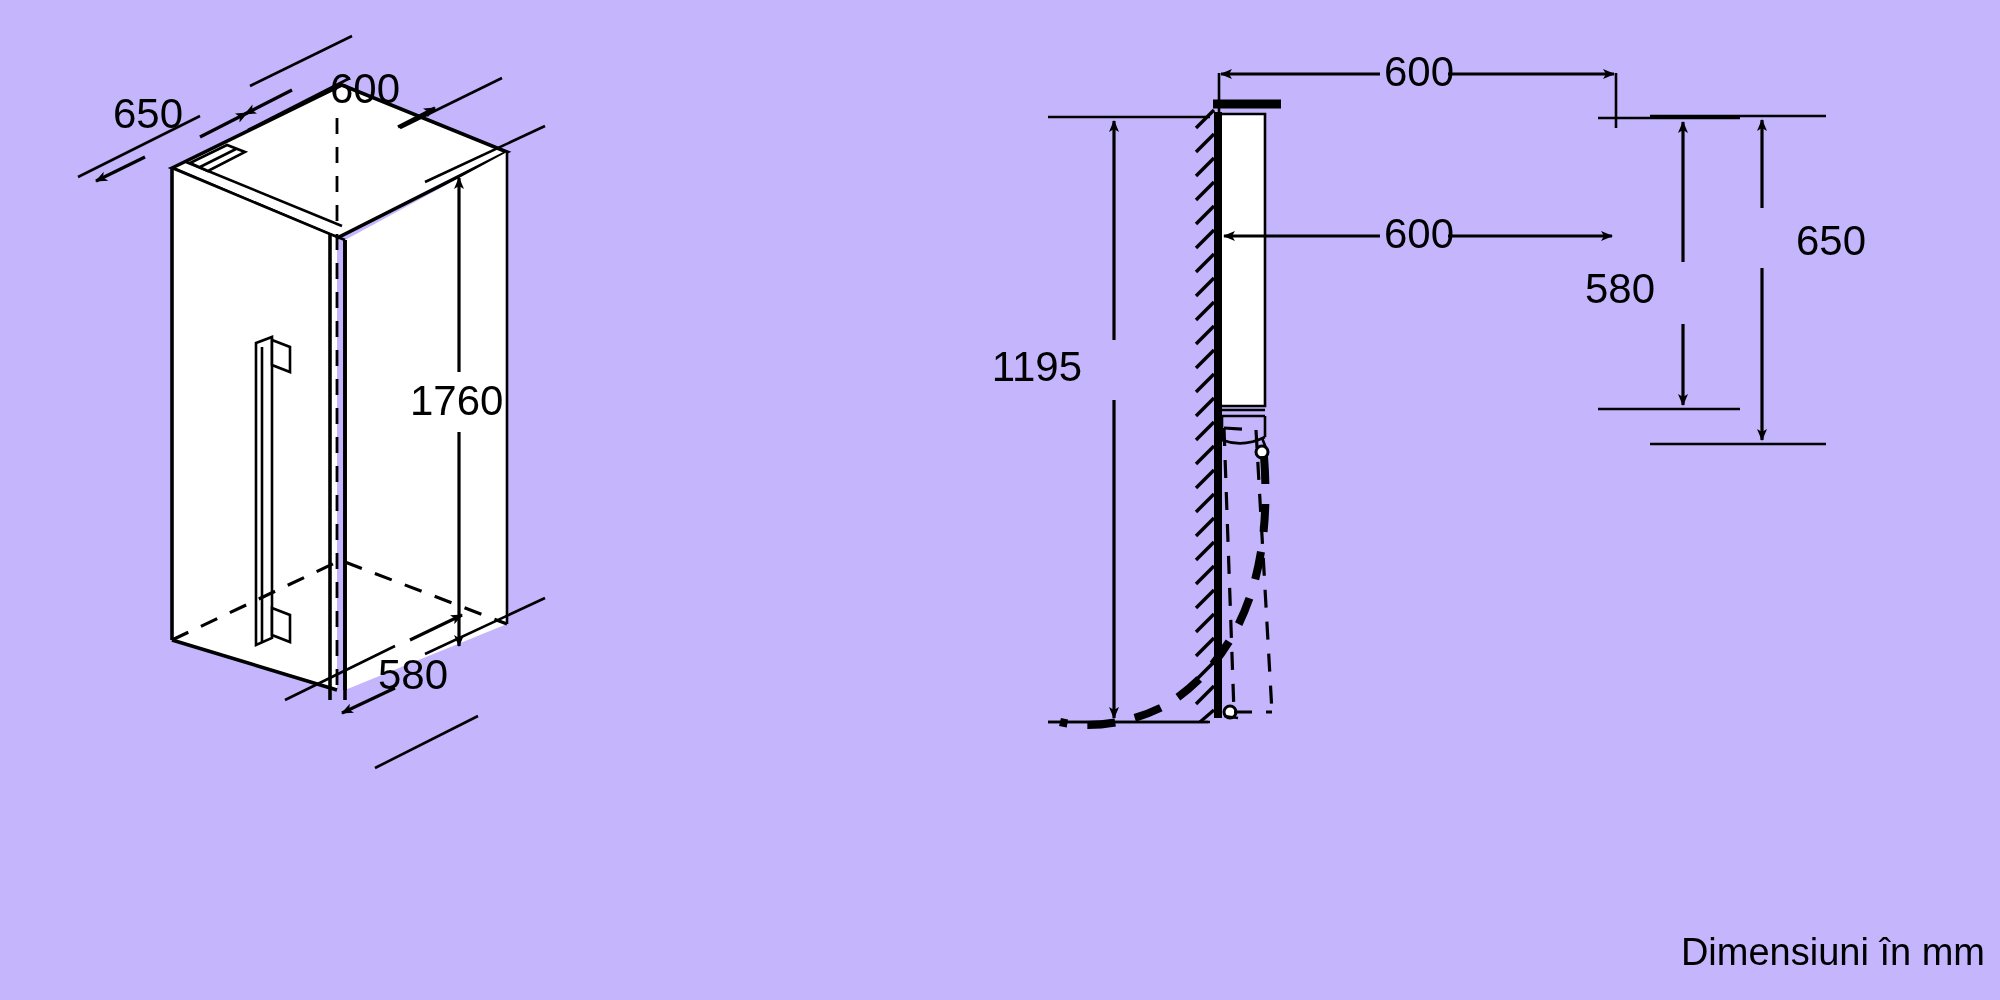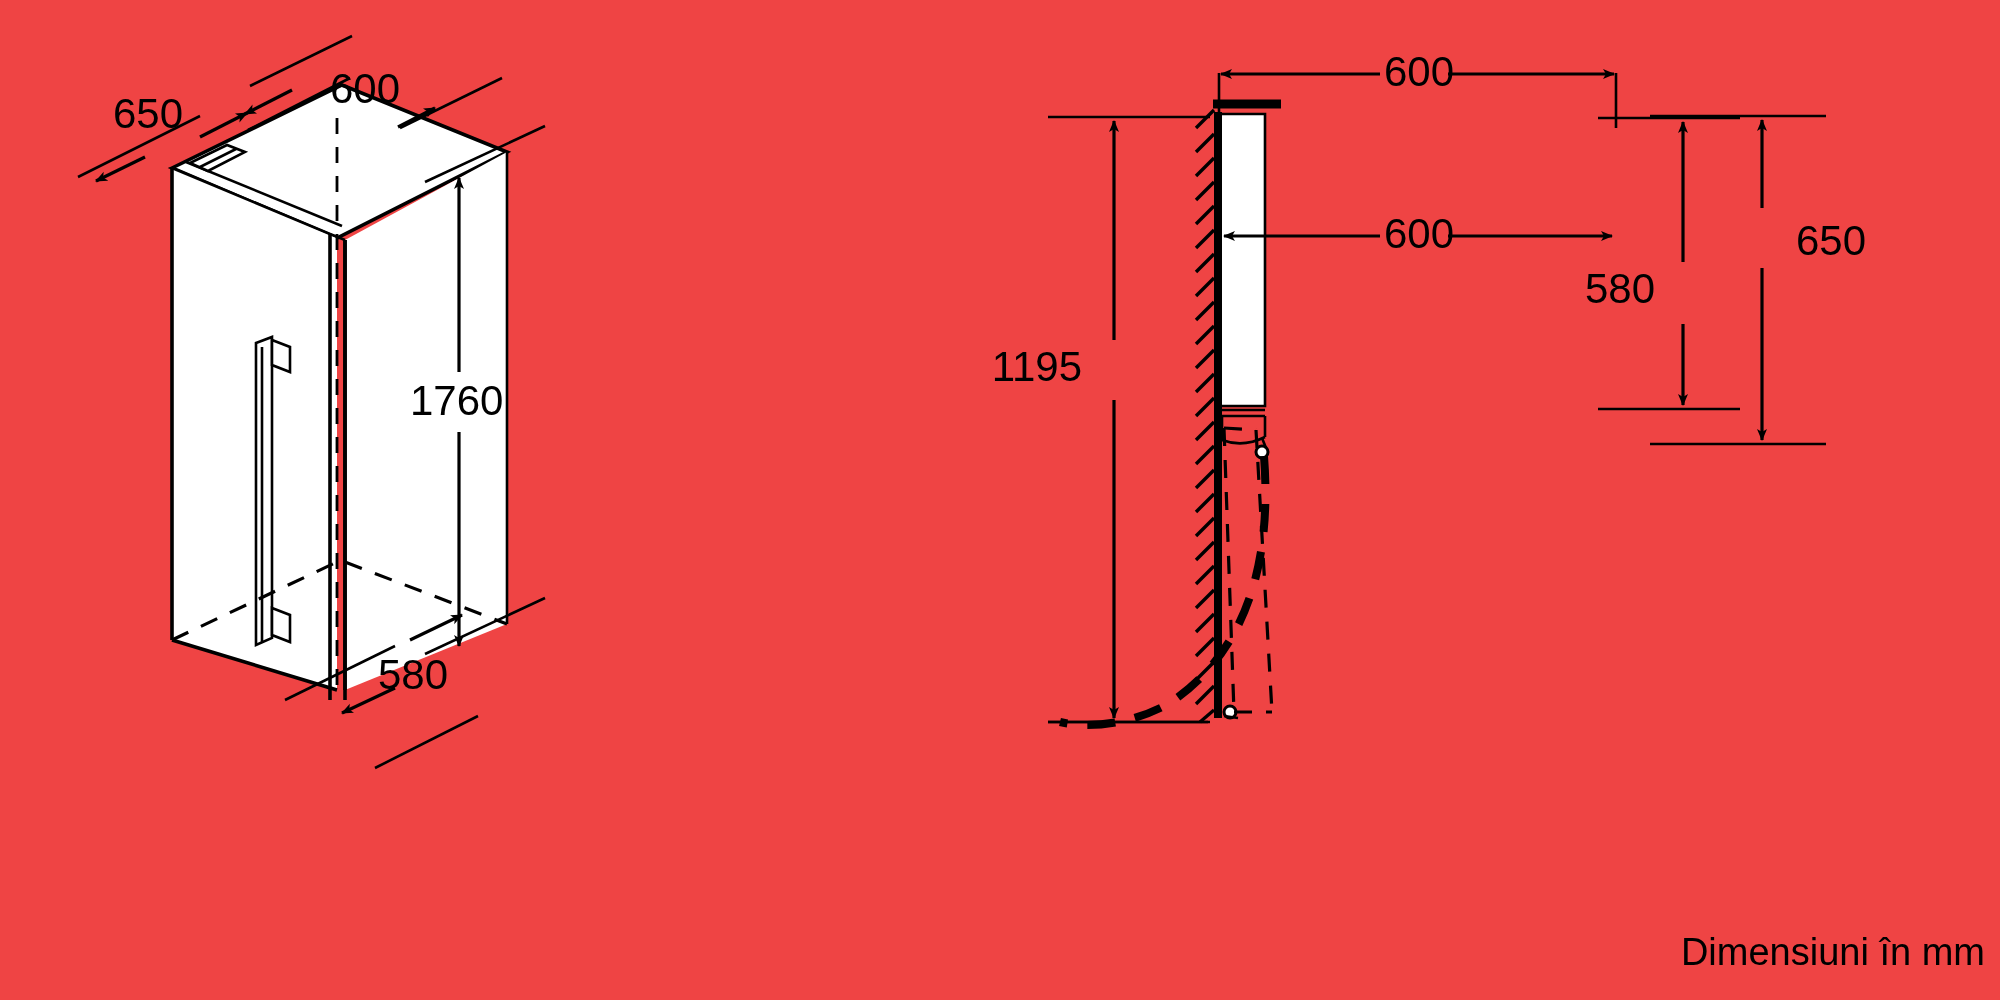--- a/index.html
+++ b/index.html
@@ -10,21 +10,21 @@
   body {
     width: 2000px;
     height: 1000px;
     font-family: "Liberation Sans", sans-serif;
     overflow: hidden;
   }
   #drawing-root {
     position: relative;
     width: 2000px;
     height: 1000px;
-    background: #ef4444;
+    background: #c4b5fd;
   }
   svg.sheet {
     position: absolute;
     top: 0;
     left: 0;
     width: 2000px;
     height: 1000px;
     display: block;
   }
   .dim-text {

